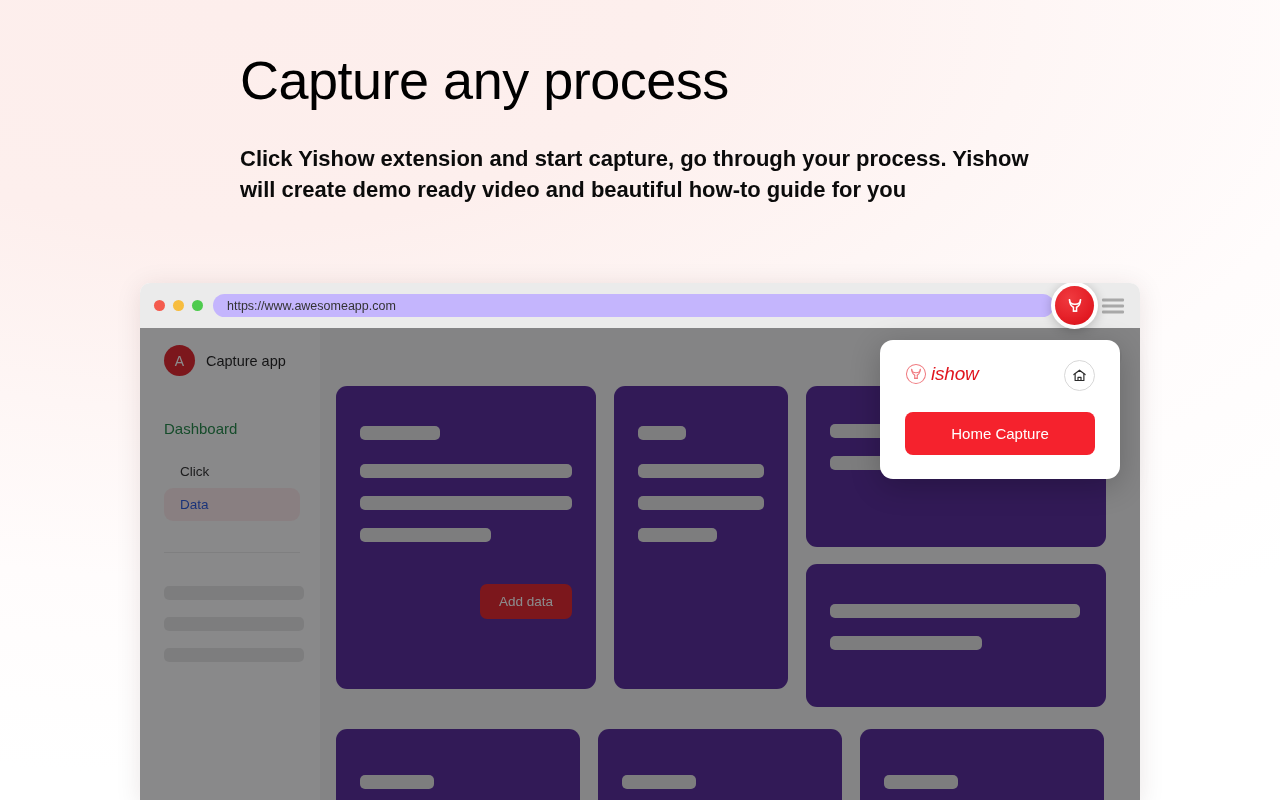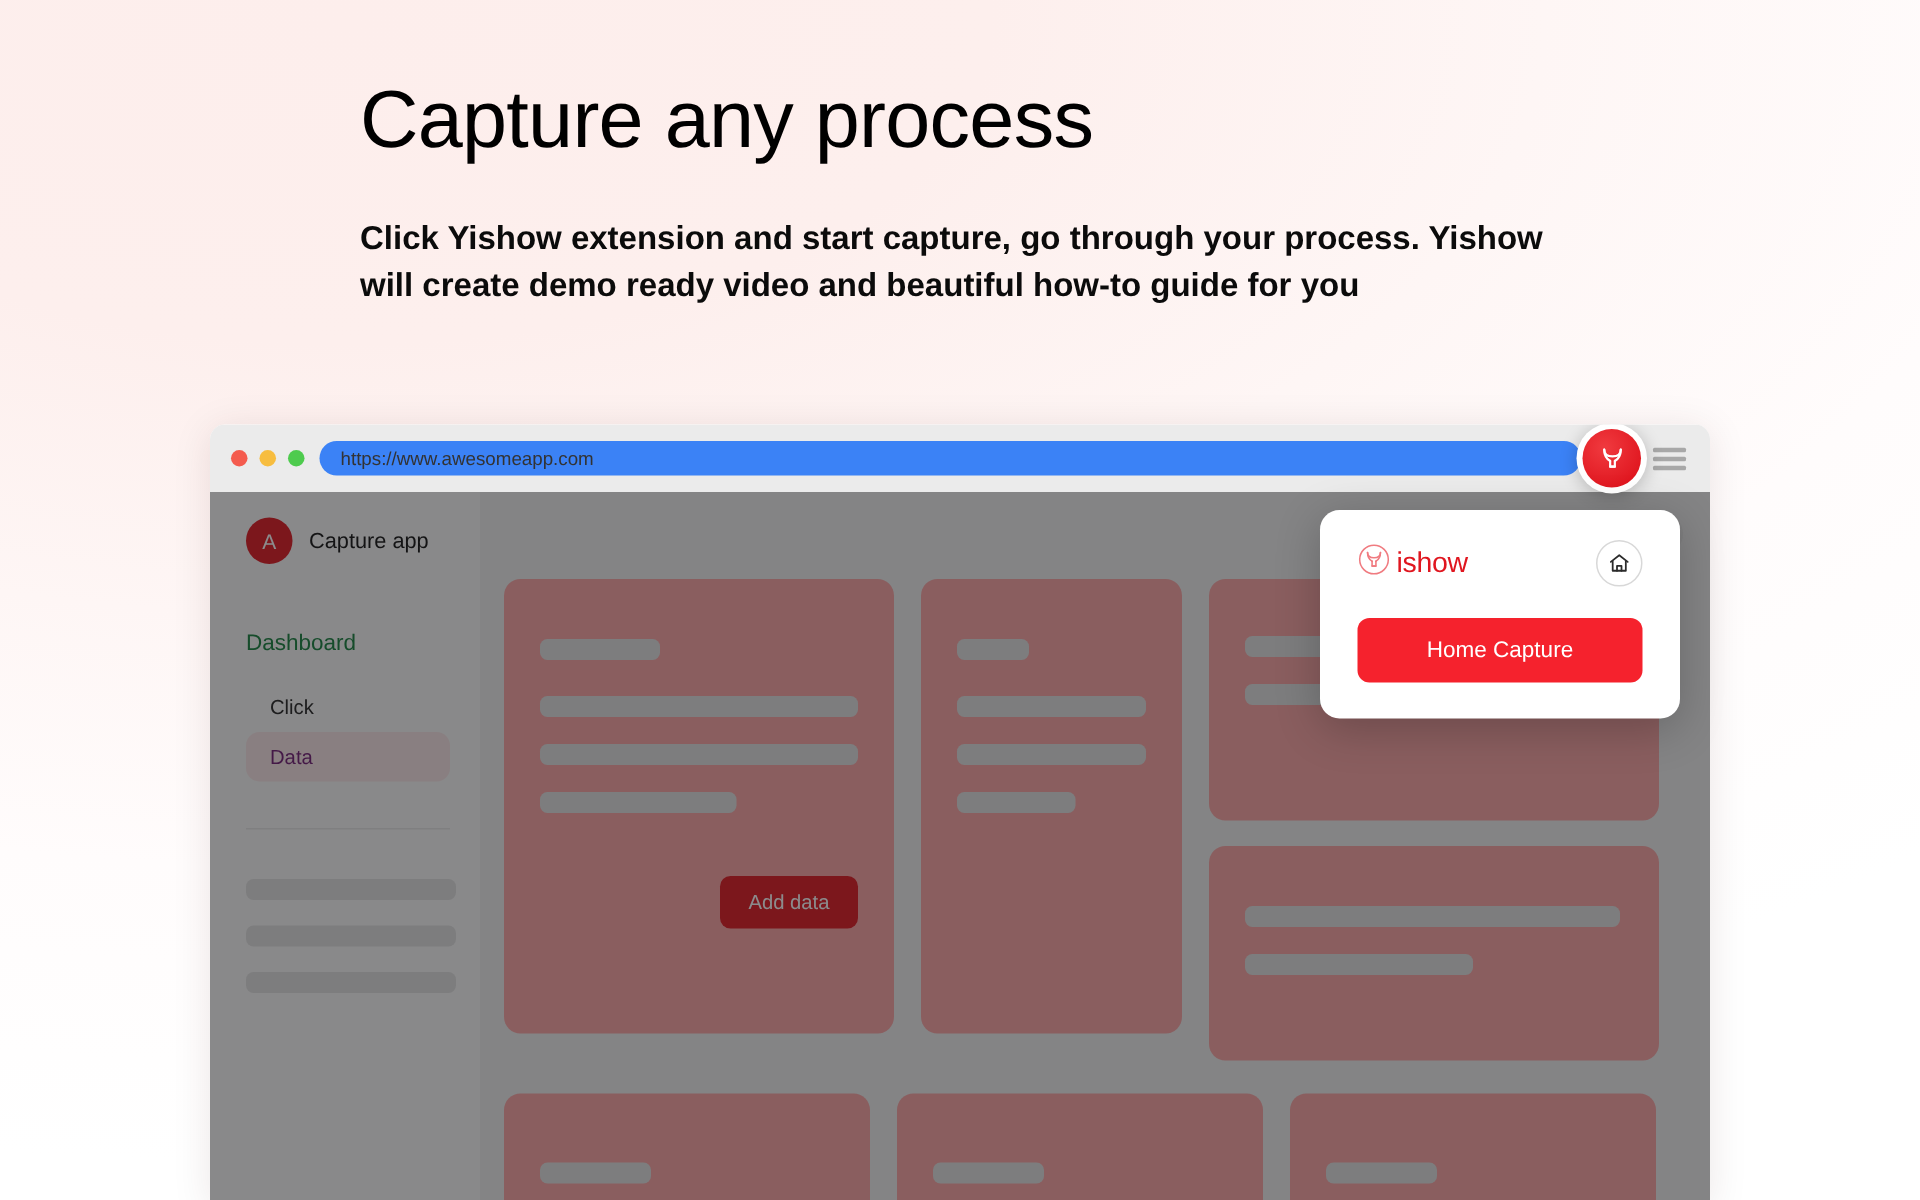--- a/index.html
+++ b/index.html
@@ -82,21 +82,21 @@
     height: 11px;
     border-radius: 50%;
   }
   .dot.red { background: #f45b4e; }
   .dot.yellow { background: #f7bd3f; }
   .dot.green { background: #4ecb4e; }
 
   .urlbar {
     flex: 1;
     height: 23px;
-    background: #3b82f6;
+    background: #c4b5fd;
     border-radius: 12px;
     display: flex;
     align-items: center;
     padding: 0 14px;
     box-sizing: border-box;
     font-size: 12.5px;
     color: #333333;
     margin-right: 72px;
     white-space: nowrap;
     overflow: hidden;
@@ -200,21 +200,21 @@
   .nav-list { margin-top: 18px; }
   .nav-item {
     font-size: 13.5px;
     color: #222222;
     padding: 9px 0 9px 16px;
     border-radius: 9px;
     cursor: pointer;
   }
   .nav-item.active {
     background: #fbe7e8;
-    color: #701a75;
+    color: #1d4ed8;
   }
   .side-divider {
     margin-top: 31px;
     height: 1px;
     background: #e7e7e7;
   }
   .skel { background: #e3e3e3; border-radius: 5px; }
   .side-skels { margin-top: 33px; display: flex; flex-direction: column; gap: 17px; }
   .side-skels .skel { height: 14px; width: 140px; }
 
@@ -238,21 +238,21 @@
     border-radius: 50%;
     background: #e6e6e6;
   }
 
   .grid-row {
     display: flex;
     gap: 18px;
     margin-top: 40px;
   }
   .card {
-    background: #fca5a5;
+    background: #4c1d95;
     border-radius: 11px;
     padding: 40px 24px 24px 24px;
     box-sizing: border-box;
   }
   .card .skel { height: 14px; }
   .card-a { width: 260px; height: 303px; }
   .card-b { width: 174px; height: 303px; }
   .card-right { width: 300px; display: flex; flex-direction: column; gap: 17px; }
   .card-c { height: 161px; padding: 38px 24px 0 24px; }
   .card-d { height: 143px; padding: 40px 24px 0 24px; }
@@ -289,22 +289,23 @@
     box-sizing: border-box;
     z-index: 40;
   }
   .popup-head {
     display: flex;
     align-items: center;
     justify-content: space-between;
   }
   .popup-brand {
     display: flex;
-    align-items: center;
+    align-items: flex-start;
     gap: 4px;
+    font-style: italic;
   }
   .popup-brand-text {
     font-size: 19px;
     color: #e0161f;
     letter-spacing: -0.2px;
   }
   .home-btn {
     width: 29px;
     height: 29px;
     border-radius: 50%;

